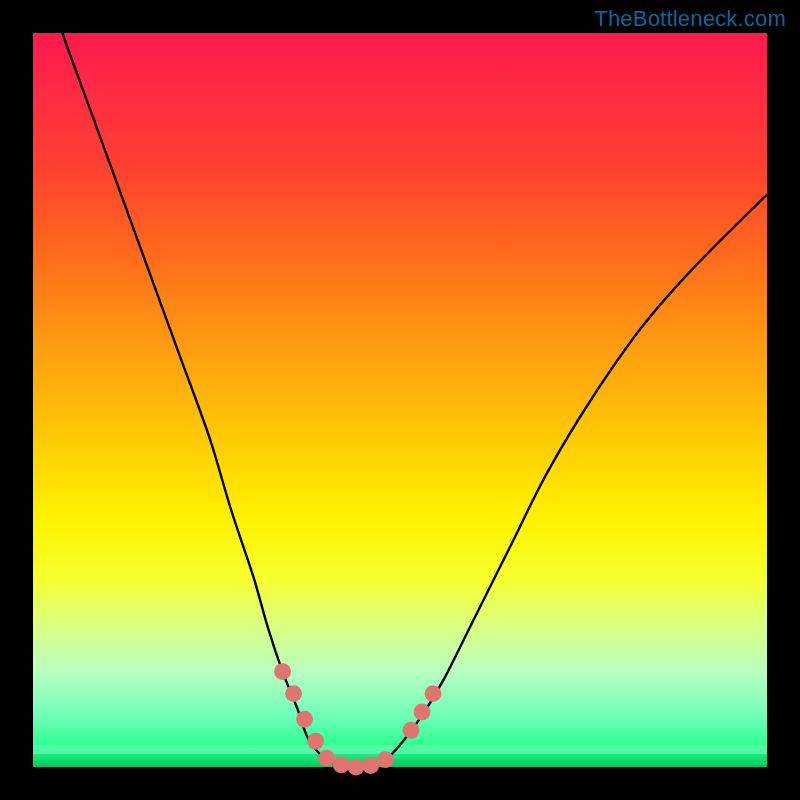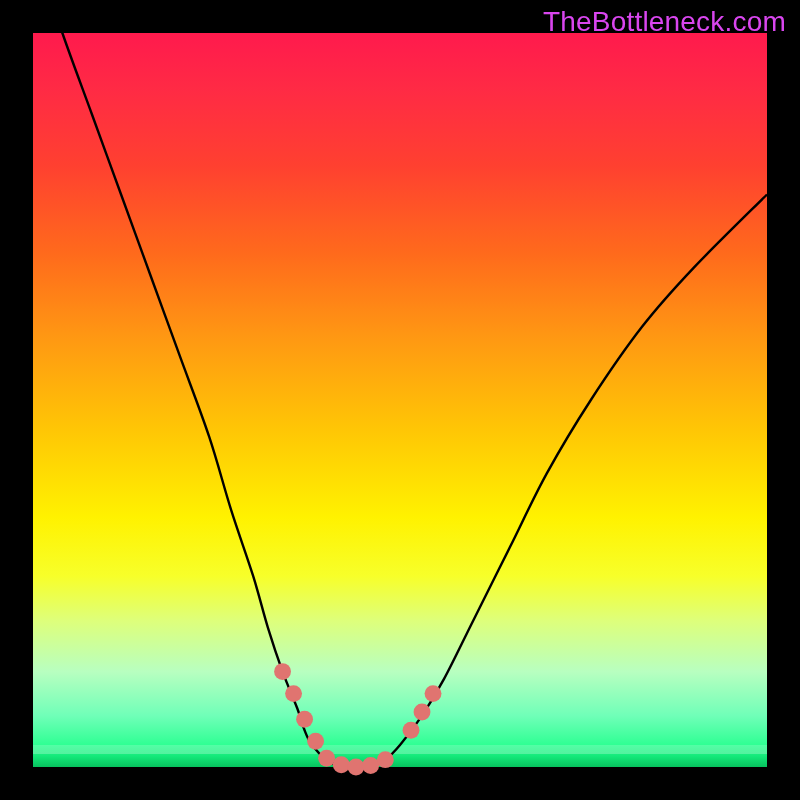--- a/index.html
+++ b/index.html
@@ -51,22 +51,22 @@
       rgba(255,255,255,0.0) 100%),
       linear-gradient(to bottom,
       #35ff96 0%,
       #14e97a 50%,
       #07c35e 100%);
   }
   .watermark {
     position: absolute;
     top: 6px;
     right: 14px;
-    color: #d946ef;
-    font-size: 28px;
+    color: #0369a1;
+    font-size: 22px;
     letter-spacing: 0.2px;
     font-weight: 500;
   }
   svg.curve {
     position: absolute;
     left: 0;
     top: 0;
     width: 734px;
     height: 734px;
     overflow: visible;

